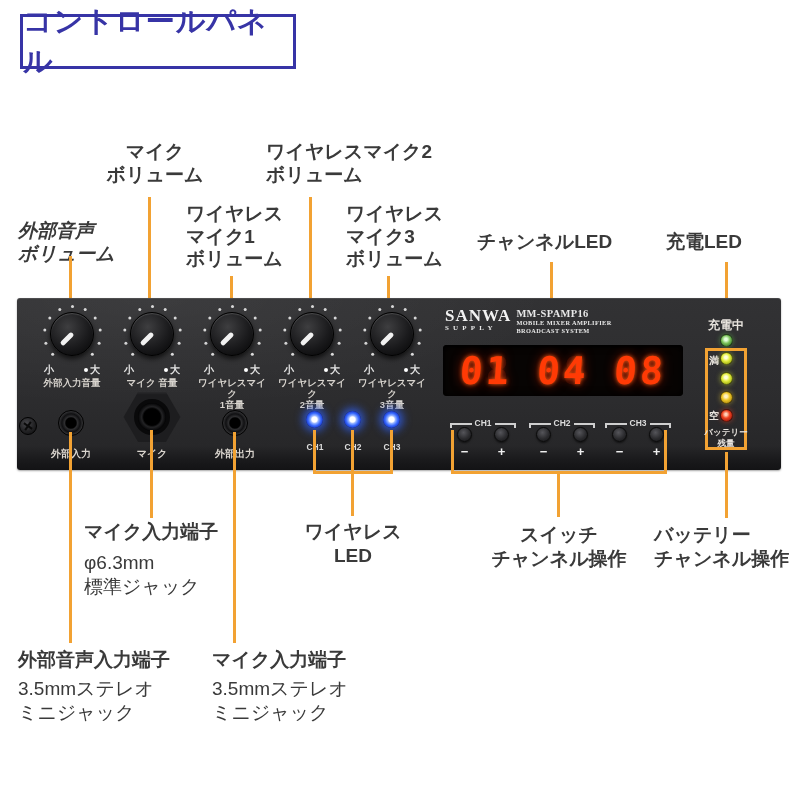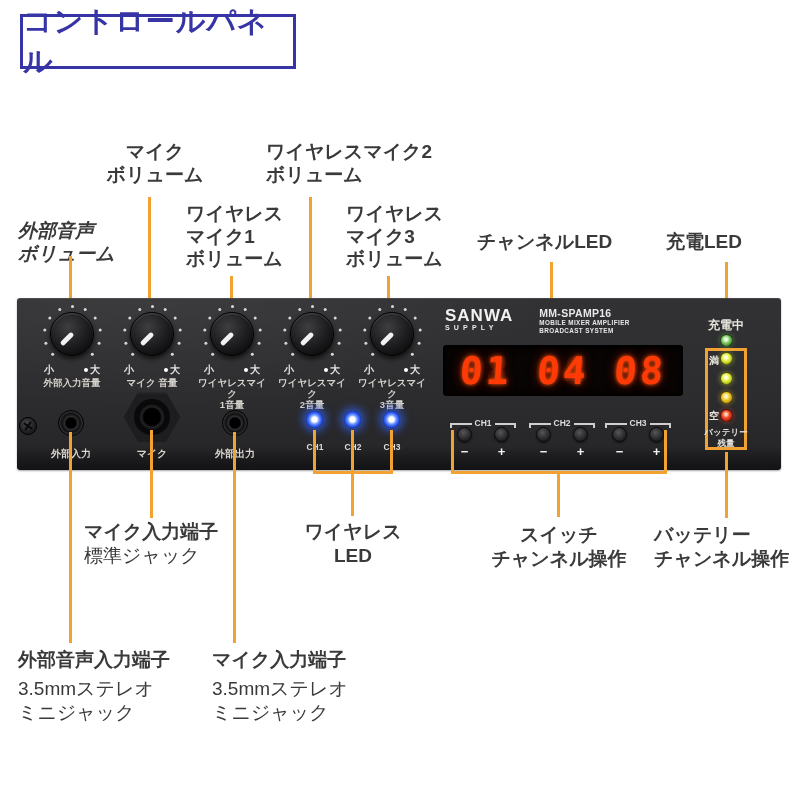--- a/index.html
+++ b/index.html
@@ -50,21 +50,21 @@
   .kptr{position:absolute;left:50%;top:50%;width:5px;height:16px;border-radius:2.5px;background:#f1f1f1;
     transform:translate(-50%,-50%) rotate(45deg) translateY(7px);}
   .minmax{position:absolute;left:10px;top:55px;width:56px;display:flex;justify-content:space-between;
     font-size:10px;color:#e4e4e4;font-weight:700;}
   .kmax::before{content:'';display:inline-block;width:4px;height:4px;border-radius:50%;background:#fff;
     margin-right:2px;vertical-align:1px;}
   .kname{position:absolute;left:0;top:69px;width:76px;text-align:center;font-size:9.5px;line-height:11px;
     color:#d8d4ce;font-weight:700;}
 
   
-  .brand{position:absolute;left:428px;top:10px;display:flex;gap:26px;align-items:flex-start;}
+  .brand{position:absolute;left:428px;top:10px;display:flex;gap:5px;align-items:flex-start;font-family:Liberation Serif, serif;}
   .brand-name{font-size:17px;font-weight:900;letter-spacing:1px;color:#f2f2f2;line-height:15px;}
   .brand-sub{font-size:7px;letter-spacing:4.2px;color:#eaeaea;font-weight:700;margin-top:1px;}
   .model{color:#e8e8e8;}
   .model-name{font-size:10.5px;font-weight:800;letter-spacing:.3px;line-height:11px;}
   .model-l{font-size:6.3px;letter-spacing:.4px;line-height:7.5px;font-weight:700;}
 
   
   .display{position:absolute;left:426px;top:47px;width:240px;height:51px;background:#070403;border-radius:4px;
     box-shadow:inset 0 0 9px #000, inset 0 2px 3px rgba(0,0,0,.9);overflow:hidden;}
   .drow{position:absolute;inset:0;display:flex;align-items:center;justify-content:space-between;
@@ -340,20 +340,21 @@
   <div class="lh" style="left:313px;top:471px;width:80px;"></div>
   <div class="lv" style="left:351px;top:474px;height:42px;"></div>
   <div class="lv" style="left:451px;top:430px;height:43px;"></div>
   <div class="lv" style="left:664px;top:430px;height:43px;"></div>
   <div class="lh" style="left:451px;top:471px;width:216px;"></div>
   <div class="lv" style="left:557px;top:474px;height:43px;"></div>
   <div class="lv" style="left:725px;top:452px;height:66px;"></div>
 
   <div class="co co-b" style="left:84px;top:520px;">
     <div>マイク入力端子</div>
+    <div class="spec" style="margin-top:7px;">φ6.3mm</div>
     <div class="spec">標準ジャック</div>
   </div>
   <div class="co co-b center" style="left:297px;top:520px;width:112px;">
     <div>ワイヤレス</div>
     <div>LED</div>
   </div>
   <div class="co co-b center" style="left:478px;top:523px;width:162px;">
     <div>スイッチ</div>
     <div>チャンネル操作</div>
   </div>

